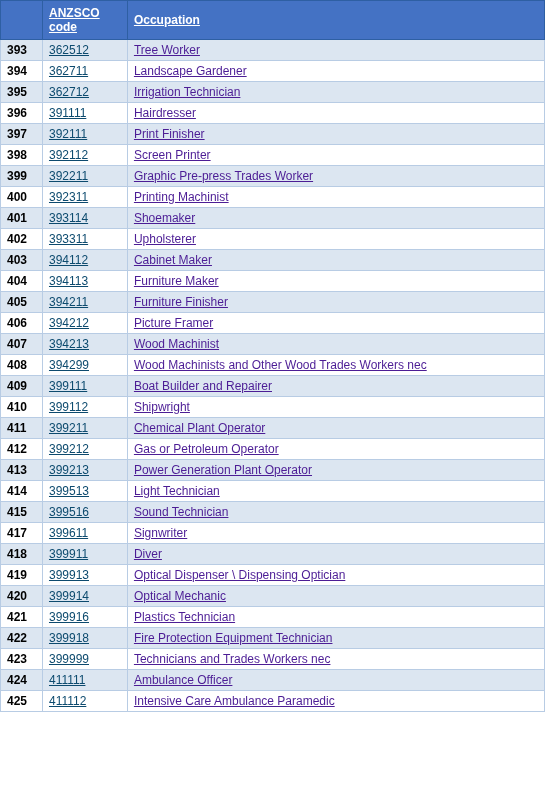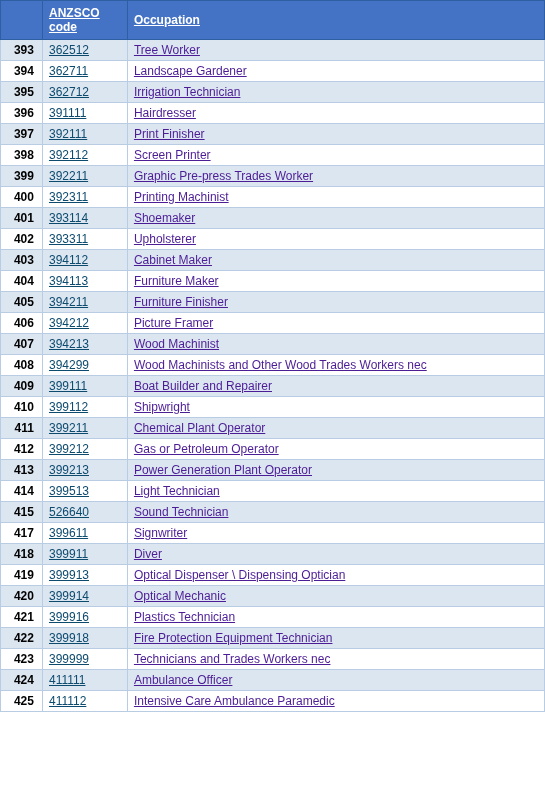--- a/index.html
+++ b/index.html
@@ -38,21 +38,20 @@
     }
     tbody td {
       padding: 3px 6px;
       border: 1px solid #b8cce4;
       font-size: 12px;
       color: #000;
     }
     tbody td:first-child {
       font-weight: bold;
       width: 42px;
-      text-align: right;
       padding-right: 8px;
     }
     tbody td:nth-child(2) {
       width: 85px;
       text-decoration: underline;
       color: #0c4a6e;
     }
     tbody td:nth-child(3) {
       text-decoration: underline;
       color: #4c1d95;
@@ -178,21 +177,21 @@
         <td>399213</td>
         <td>Power Generation Plant Operator</td>
       </tr>
       <tr>
         <td>414</td>
         <td>399513</td>
         <td>Light Technician</td>
       </tr>
       <tr>
         <td>415</td>
-        <td>526640</td>
+        <td>399516</td>
         <td>Sound Technician</td>
       </tr>
       <tr>
         <td>417</td>
         <td>399611</td>
         <td>Signwriter</td>
       </tr>
       <tr>
         <td>418</td>
         <td>399911</td>

